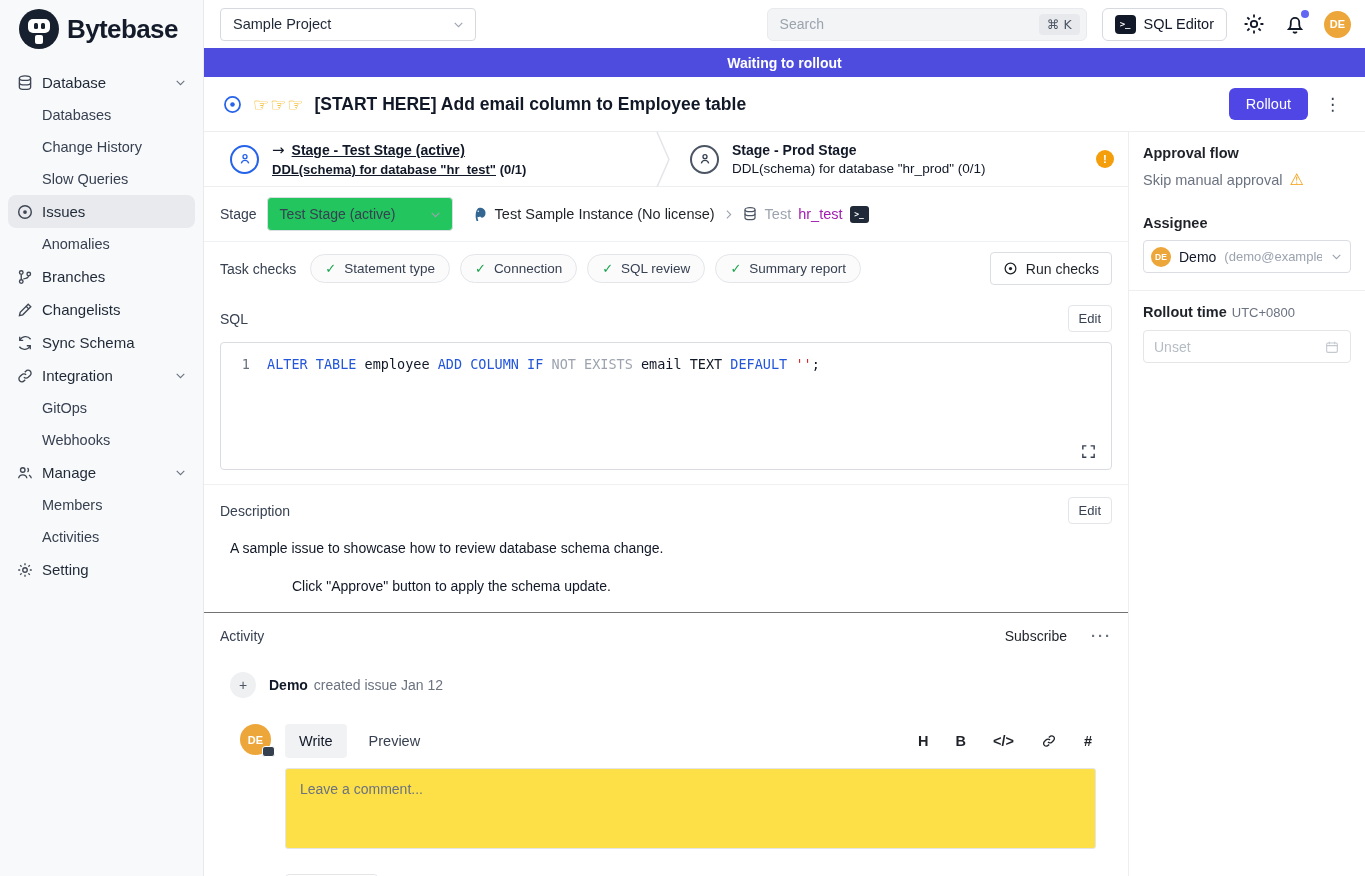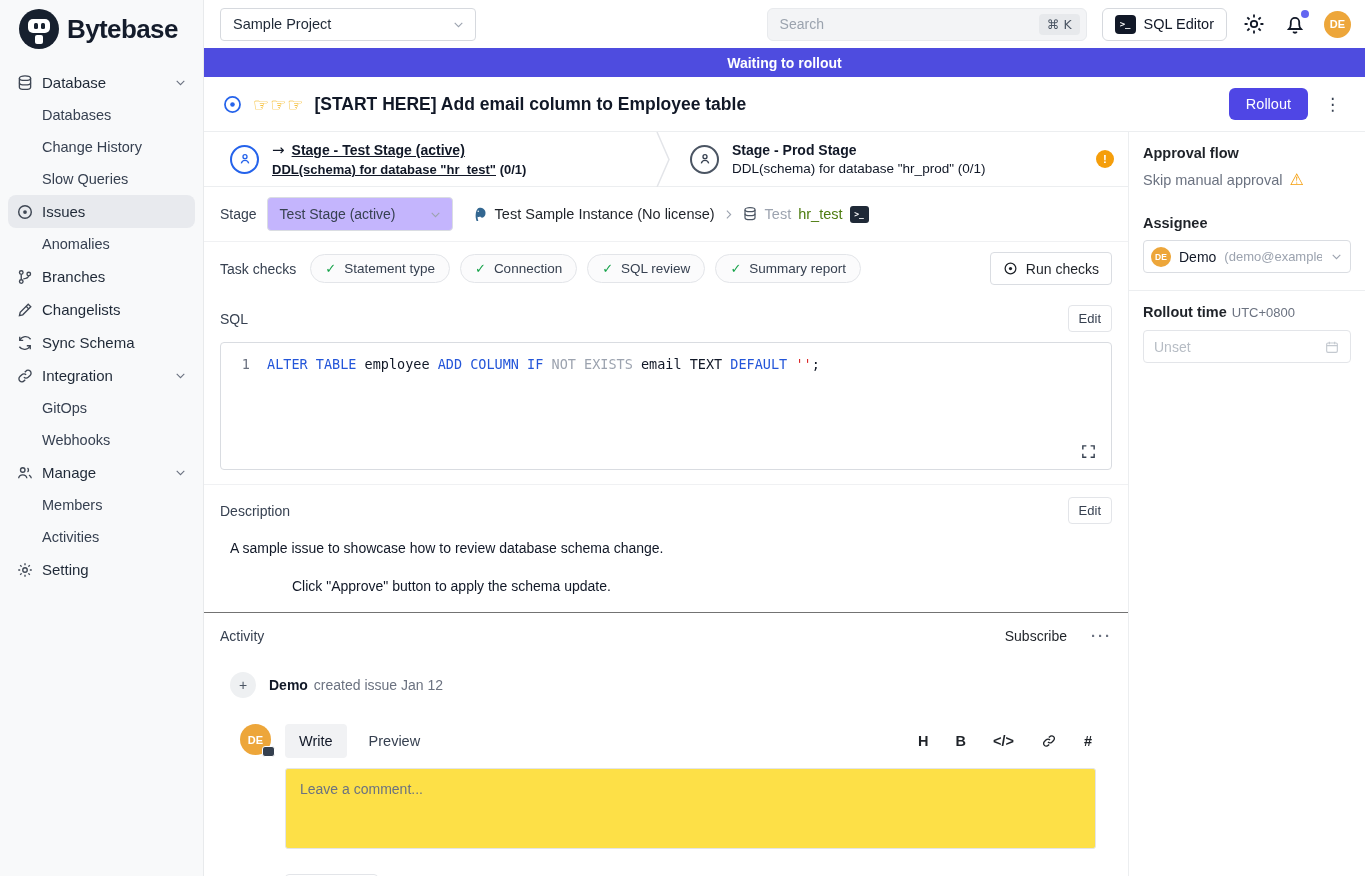--- a/index.html
+++ b/index.html
@@ -73,28 +73,28 @@
   .stage-l2 { font-size:13px; font-weight:700; color:#111827; margin-top:3px; }
   .stage-l2 .uline { text-decoration:underline; }
   .stage-card.second .stage-l1 { font-weight:600; }
   .stage-l2.normal, .stage-card.second .stage-l2 { font-weight:400; font-size:13.5px; }
   .warn-badge { margin-left:auto; width:18px; height:18px; border-radius:50%; background:#f59e0b; color:#fff; font-size:11.5px; font-weight:700; display:flex; align-items:center; justify-content:center; flex-shrink:0; }
   .stage-sep { flex-shrink:0; }
 
   
   .stage-bar { display:flex; align-items:center; padding:10px 16px; gap:10px; border-bottom:1px solid #f0f1f3; }
   .stage-bar-label { color:#374151; }
-  .stage-select { width:186px; height:34px; border:1px solid #dadde2; border-radius:4px; background:#c4b5fd; display:flex; align-items:center; justify-content:space-between; padding:0 10px 0 12px; color:#374151; font-size:14px; }
+  .stage-select { width:186px; height:34px; border:1px solid #dadde2; border-radius:4px; background:#22c55e; display:flex; align-items:center; justify-content:space-between; padding:0 10px 0 12px; color:#374151; font-size:14px; }
   .db-path { display:flex; align-items:center; gap:7px; margin-left:8px; font-size:14.5px; color:#1f2329; }
   .pg-icon svg { width:17px; height:17px; }
   .crumb-sep { color:#9ca3af; }
   .crumb-sep svg { width:13px; height:13px; }
   .db-cyl { color:#4b5563; } .db-cyl svg { width:16px; height:16px; }
   .env-name { color:#9ca3af; }
-  .db-name { color:#4d7c0f; font-weight:500; }
+  .db-name { color:#a21caf; font-weight:500; }
   .mini-term { width:19px; height:17px; background:#1f2937; border-radius:3px; color:#fff; font-size:8px; font-weight:700; display:flex; align-items:center; justify-content:center; font-family:"DejaVu Sans Mono",monospace; }
 
   
   .task-row { display:flex; align-items:center; gap:10px; padding:10px 16px 12px; }
   .task-label { color:#374151; margin-right:4px; }
   .pill { height:29px; border:1px solid #e3e5e9; background:#fbfbfc; border-radius:15px; display:flex; align-items:center; gap:8px; padding:0 14px; font-size:13.5px; color:#374151; }
   .pill .check { color:#16a34a; font-size:13px; font-family:"DejaVu Sans",sans-serif; }
   .run-btn { margin-left:auto; height:33px; border:1px solid #dadde2; border-radius:4px; background:#fff; display:flex; align-items:center; gap:8px; padding:0 12px; font-size:14px; color:#1f2329; }
   .run-btn svg { width:15px; height:15px; color:#1f2329; }
 

